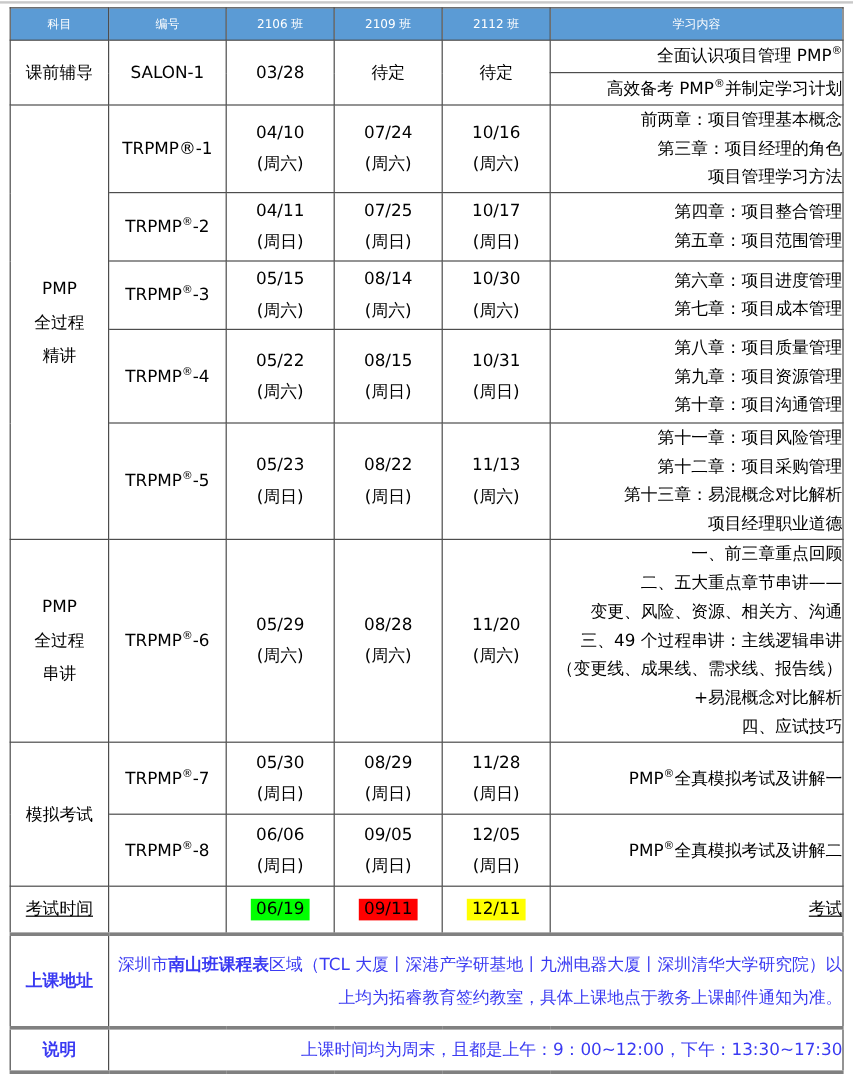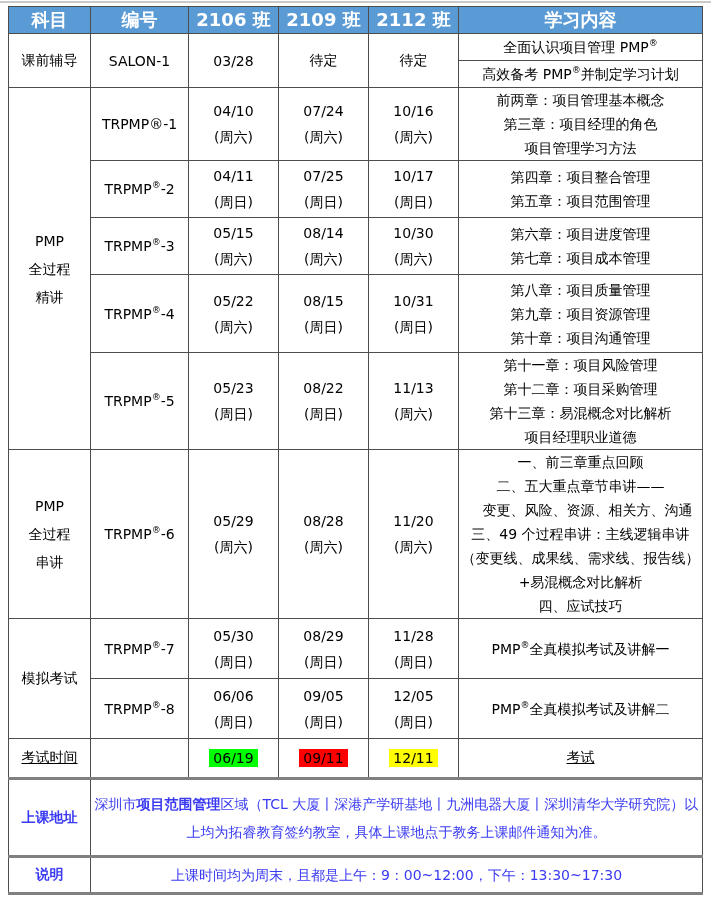--- a/index.html
+++ b/index.html
@@ -18,23 +18,23 @@
   table.schedule{
     border-collapse:collapse;table-layout:fixed;width:694px;
     margin:3px 0 0 8px;font-size:14px;
   }
   .schedule th,.schedule td{
     border:1px solid var(--border,#4d4d4d);
     padding:0;vertical-align:middle;text-align:center;overflow:hidden;
   }
   .schedule thead th{
     background:var(--headerbg,#5b9bd5);color:var(--headertext,#ffffff);
-    font-weight:bold;height:26px;font-size:18px;
-  }
-  td.left{text-align:center;}
+    font-weight:normal;height:26px;font-size:10px;
+  }
+  td.left{text-align:right;}
   .c-content{padding:3px 6px 3px 8px;}
   .c-content .line{line-height:24px;}
   .c-date .line{line-height:26px;}
   .c-subject .line{line-height:28px;}
   .line.indent{padding-left:14px;}
   sup{font-size:9px;line-height:0;}
   .hl{display:inline-block;padding:1px 4px;}
   tr.thick td{border-top:3px solid var(--thick,#808080);}
   tbody tr:last-child td{border-bottom:3px solid var(--thick,#808080);}
   .c-flabel{font-weight:bold;color:var(--footer,#3a3af2);}
@@ -252,21 +252,21 @@
         <tr style="height: 40px; text-decoration: underline;">
           <td class="c-subject">考试时间</td>
           <td class="c-code"></td>
           <td class="c-exam"><span class="hl" style="background: rgb(0, 255, 0);">06/19</span></td>
           <td class="c-exam"><span class="hl" style="background: rgb(255, 0, 0);">09/11</span></td>
           <td class="c-exam"><span class="hl" style="background: rgb(255, 255, 0);">12/11</span></td>
           <td class="c-content left">考试</td>
         </tr>
         <tr class="thick" style="height: 78px;">
           <td class="c-flabel">上课地址</td>
-          <td colspan="5" class="c-fcontent left"><span>深圳市</span><b>项目范围管理</b><span>区域（TCL 大厦丨深港产学研基地丨九洲电器大厦丨深圳清华大学研究院）以上均为拓睿教育签约教室，具体上课地点于教务上课邮件通知为准。</span></td>
+          <td colspan="5" class="c-fcontent left"><span>深圳市</span><b>南山班课程表</b><span>区域（TCL 大厦丨深港产学研基地丨九洲电器大厦丨深圳清华大学研究院）以上均为拓睿教育签约教室，具体上课地点于教务上课邮件通知为准。</span></td>
         </tr>
         <tr class="thick" style="height: 37px;">
           <td class="c-flabel">说明</td>
           <td colspan="5" class="c-fcontent left"><span>上课时间均为周末，且都是上午：9：00~12:00，下午：13:30~17:30</span></td>
         </tr>
       </tbody>
   </table>
 </div>
 
 </body></html>

